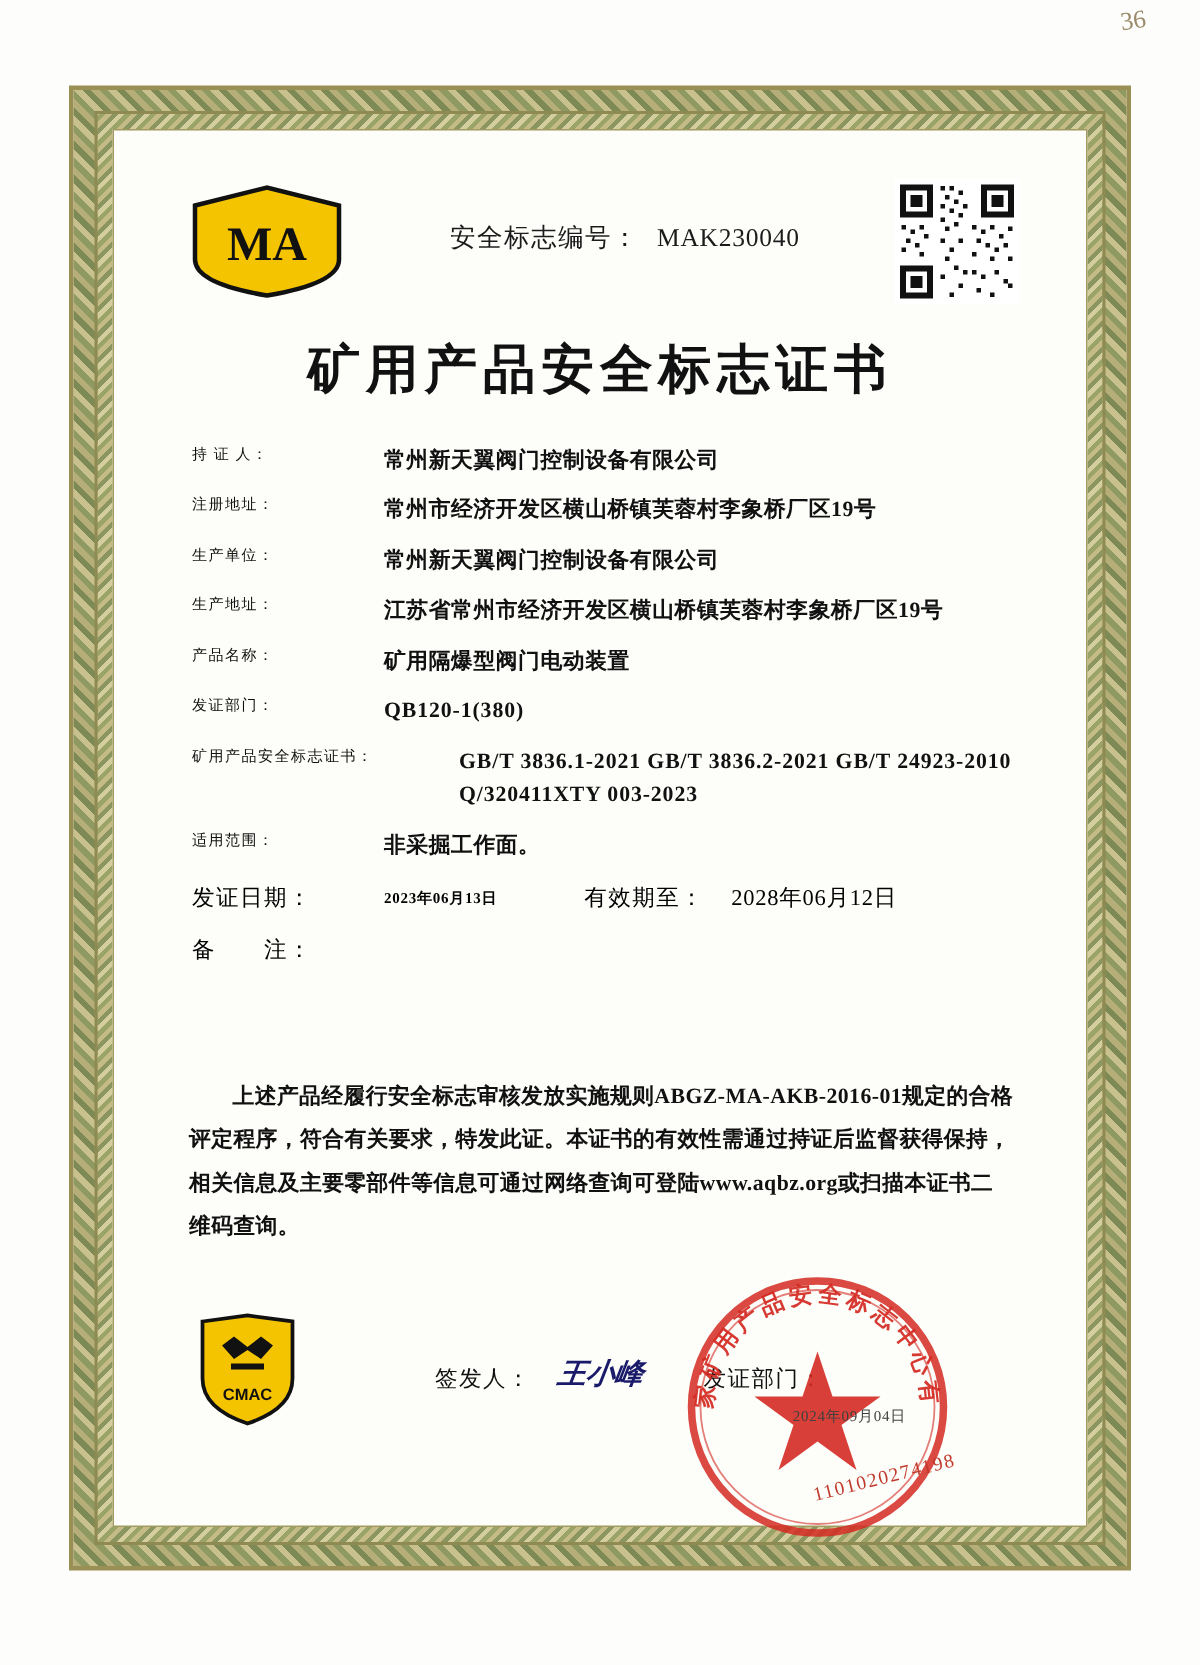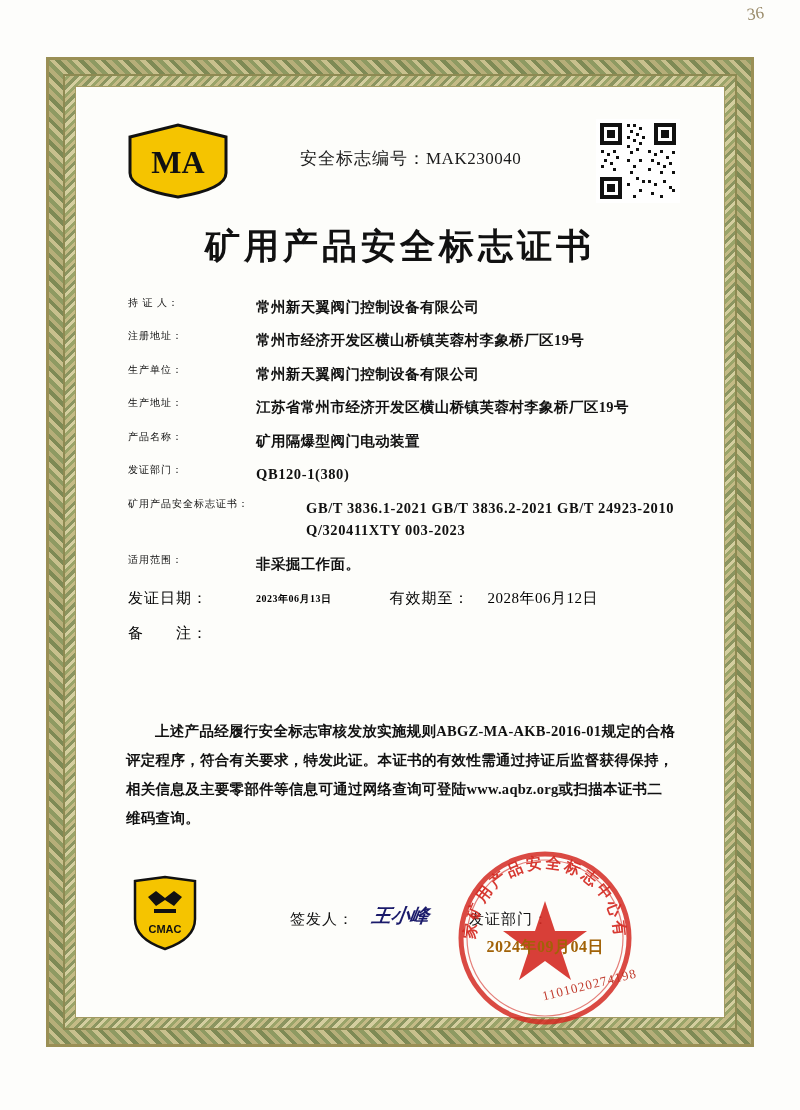--- a/index.html
+++ b/index.html
@@ -93,20 +93,21 @@
     top: 34px;
     font-family: "Liberation Serif", serif;
     font-size: 17px;
     color: #1b1b1b;
     letter-spacing: 1px;
     white-space: nowrap;
   }
   .cert-no .num {
     font-family: "Liberation Serif", serif;
     letter-spacing: 0.5px;
+    margin-left: 12px;
     text-align: right;
   }
 
   .qr {
     position: absolute;
     right: 10px;
     top: 6px;
     width: 84px;
     height: 84px;
     background: #fff;
@@ -262,23 +263,23 @@
     right: 50px;
     top: -16px;
     width: 190px;
     height: 190px;
   }
   .seal-date {
     position: absolute;
     right: 86px;
     top: 78px;
     font-family: "Liberation Serif", serif;
-    font-weight: bold;
-    font-size: 16px;
-    color: #a16207;
+    font-weight: normal;
+    font-size: 10px;
+    color: #404040;
     letter-spacing: 0.5px;
   }
   .seal-serial {
     position: absolute;
     right: 52px;
     top: 118px;
     font-family: "Liberation Serif", serif;
     font-size: 13px;
     color: #c0392b;
     letter-spacing: 1px;

